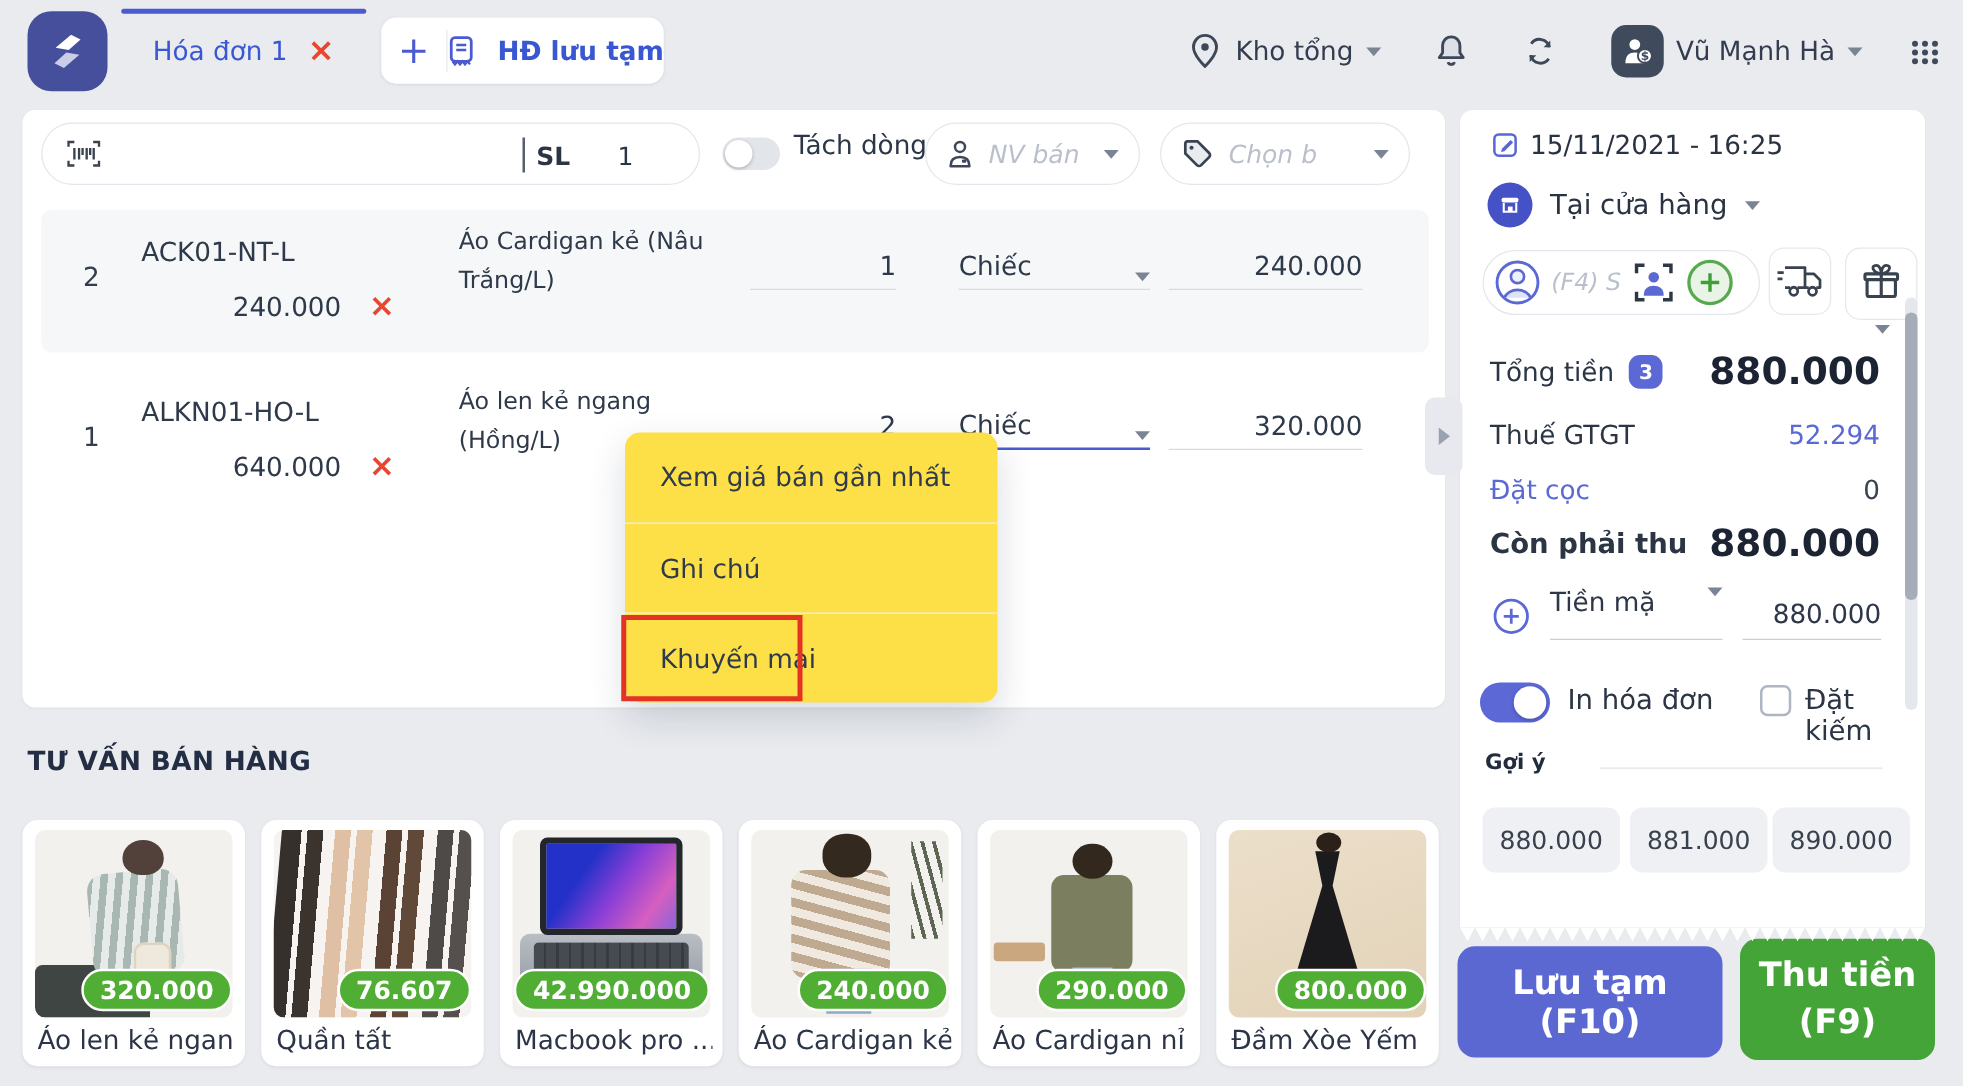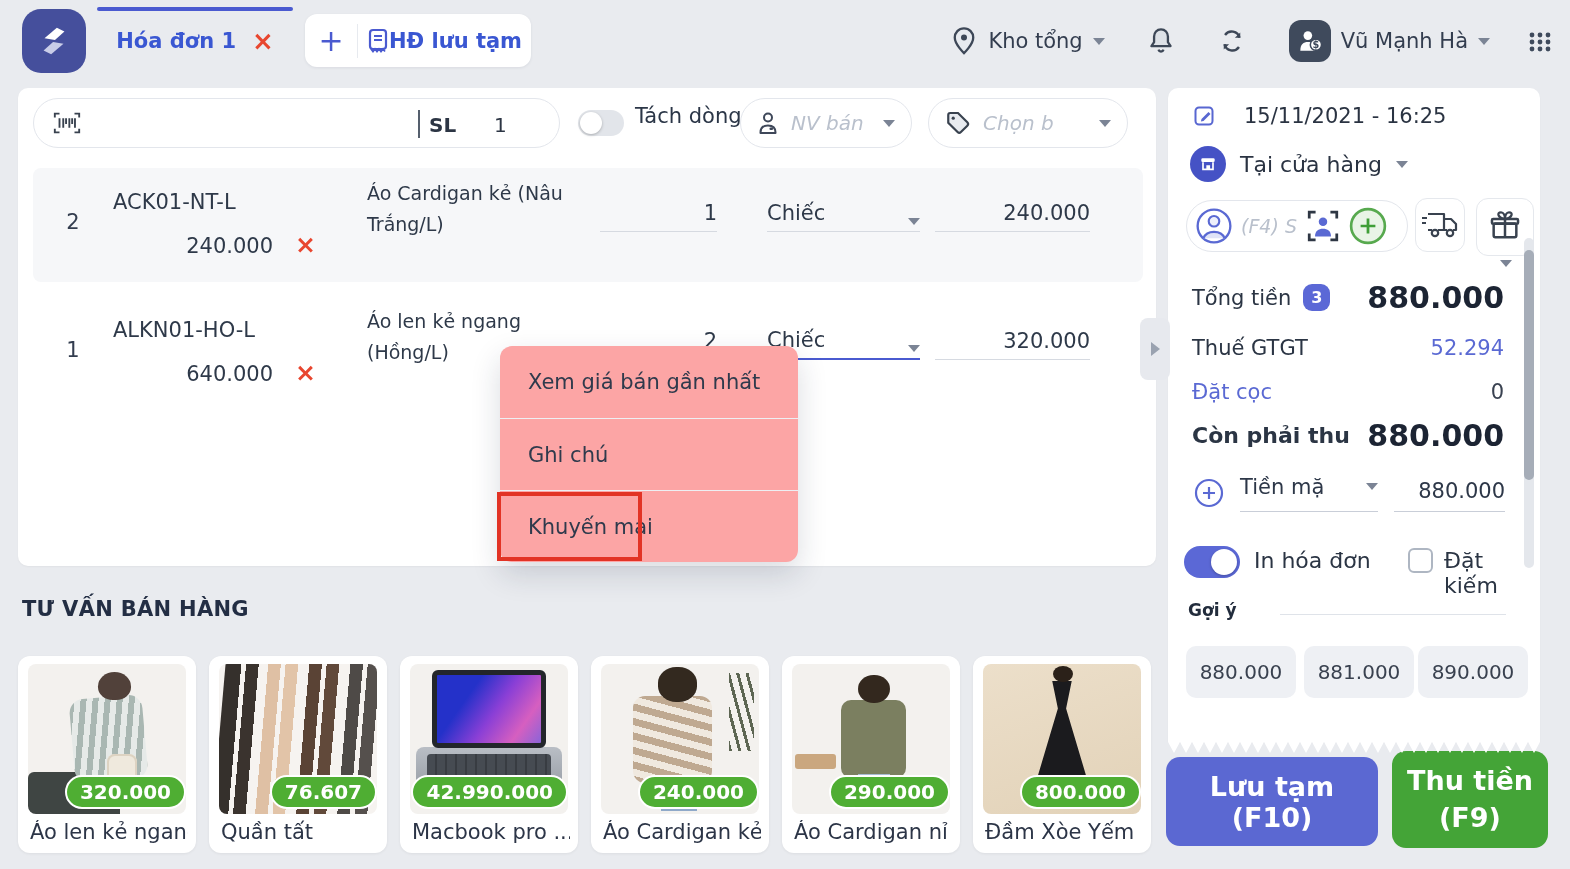--- a/index.html
+++ b/index.html
@@ -8,26 +8,26 @@
 .screen{position:relative;width:1570px;height:869px}
 svg{display:block}
 .caret{width:0;height:0;border-left:6px solid transparent;border-right:6px solid transparent;border-top:7px solid #7b8495}
 .it{font-style:italic;color:#b9c0cc}
 
 
 .topbar{position:absolute;left:0;top:0;width:1570px;height:82px}
 .logo{position:absolute;left:22px;top:9px;width:64px;height:64px;border-radius:19px;background:#454f9c;display:flex;align-items:center;justify-content:center}
 .tab{position:absolute;left:97px;top:0;width:196px;height:82px;display:flex;align-items:center;justify-content:center;gap:16px;cursor:pointer}
 .tab-underline{position:absolute;top:7px;left:0;width:100%;height:4px;background:#4a5ad0;border-radius:2px}
-.tab-label{color:#3a57d2;font-size:21px;font-weight:700}
+.tab-label{color:#3a57d2;font-size:21px;font-weight:400}
 .tab-close{color:#e8462f;font-size:26px;font-weight:700;line-height:1}
 .tab-actions{position:absolute;left:305px;top:14px;width:226px;height:53px;background:#fff;border-radius:12px;display:flex;align-items:center;box-shadow:0 1px 3px rgba(30,40,70,.08)}
 .new-tab{width:52px;text-align:center;font-size:30px;color:#4a5ad0;background:none;border:none;font-family:inherit;cursor:pointer}
 .v-div{width:1px;height:34px;background:#e7eaef}
-.draft-btn{flex:1;display:flex;align-items:center;justify-content:center;background:none;border:none;color:#3a57d2;font-size:21px;font-weight:600;font-family:inherit;cursor:pointer}
+.draft-btn{flex:1;display:flex;align-items:center;justify-content:space-between;background:none;border:none;color:#3a57d2;font-size:21px;font-weight:600;font-family:inherit;cursor:pointer}
 .topbar-right{position:absolute;right:16px;top:0;height:82px;display:flex;align-items:center}
 .loc-label,.user-label{font-size:21px;color:#333d4f;margin:0 10px}
 .tb-gap-s{width:18px}.tb-gap{width:42px}
 .avatar-tile{width:42px;height:42px;border-radius:12px;background:#3f4a5c;display:flex;align-items:center;justify-content:center}
 
 
 .main-panel{position:absolute;left:18px;top:88px;width:1138px;height:478px;background:#fff;border-radius:10px;box-shadow:0 1px 2px rgba(0,0,0,.04)}
 .search-box{position:absolute;left:15px;top:10px;width:527px;height:50px;border:1px solid #e3e6ec;border-radius:25px;background:#fff;display:flex;align-items:center;padding-left:18px;overflow:hidden;cursor:text}
 .search-ph{font-size:20px;margin-left:14px;white-space:nowrap}
 .cursor{position:absolute;left:384px;top:11px;width:2px;height:28px;background:#555f6d}
@@ -55,43 +55,43 @@
 .ufield{position:absolute;top:18px;height:46px;border-bottom:1px solid #d6dae1;font-size:21px;color:#2e3949;display:flex;align-items:flex-end;padding-bottom:6px;cursor:text}
 .f-qty{left:567px;width:117px;justify-content:flex-end}
 .f-unit{left:734px;width:153px;justify-content:space-between;cursor:pointer}
 .f-price{left:902px;width:155px;justify-content:flex-end}
 .row-b .f-unit{border-bottom:2px solid #4a5ad0}
 
 .collapse-handle{position:absolute;left:1140px;top:318px;width:30px;height:62px;background:#e7e9ee;border-radius:8px;display:flex;align-items:center;justify-content:center;cursor:pointer;z-index:5}
 .collapse-handle .arr{width:0;height:0;border-top:7px solid transparent;border-bottom:7px solid transparent;border-left:9px solid #9aa2b0}
 
 
-.ctx-menu{position:absolute;left:500px;top:346px;width:298px;background:#fca5a5;border-radius:12px;box-shadow:0 12px 30px rgba(25,35,60,.16);z-index:20;overflow:hidden}
+.ctx-menu{position:absolute;left:500px;top:346px;width:298px;background:#fde047;border-radius:12px;box-shadow:0 12px 30px rgba(25,35,60,.16);z-index:20;overflow:hidden}
 .ctx-item{height:72px;display:flex;align-items:center;padding-left:28px;font-size:21px;color:#2f3a4c;cursor:pointer}
 .ctx-item + .ctx-item{border-top:1px solid #edeff3}
 .red-box{position:absolute;left:497px;top:492px;width:145px;height:69px;border:4px solid #e23325;z-index:21;pointer-events:none}
 
 
 .order-panel{position:absolute;left:1168px;top:88px;width:372px;height:654px;background:#fff;border-radius:10px 10px 0 0;box-shadow:0 1px 2px rgba(0,0,0,.04)}
-.op-date{position:absolute;left:24px;top:16px;display:flex;align-items:center;gap:28px;font-size:21px;color:#2a3342;cursor:pointer}
+.op-date{position:absolute;left:24px;top:16px;display:flex;align-items:center;gap:8px;font-size:21px;color:#2a3342;cursor:pointer}
 .op-channel{position:absolute;left:22px;top:58px;display:flex;align-items:center;gap:14px;font-size:22px;color:#2a3342;cursor:pointer}
 .shop-badge{width:36px;height:36px;border-radius:50%;background:#4552c5;display:flex;align-items:center;justify-content:center}
 .cust-field{position:absolute;left:18px;top:112px;width:222px;height:52px;border:1px solid #e3e6ec;border-radius:26px;background:#fff;display:flex;align-items:center;padding:0 6px 0 8px;gap:8px;cursor:text}
 .cust-ph{font-size:19px;white-space:nowrap;overflow:hidden}
 .sq-btn{position:absolute;top:110px;height:54px;border:1px solid #e5e8ed;border-radius:12px;background:#fff;display:flex;align-items:center;justify-content:center;cursor:pointer}
 .truck-btn{left:247px;width:50px}
 .gift-btn{left:308px;width:58px;height:58px}
 .gift-caret{position:absolute;left:332px;top:172px}
 .t-row{position:absolute;left:24px;right:36px;display:flex;align-items:center;justify-content:space-between}
 .t-label{font-size:21px;color:#2b3544;display:flex;align-items:center;gap:12px}
 .t-badge{min-width:27px;height:27px;border-radius:9px;background:#5b68d6;color:#fff;font-size:16px;font-weight:700;display:flex;align-items:center;justify-content:center;padding:0 6px}
 .t-big{font-size:30px;font-weight:700;color:#1c2433}
 .t-link{color:#5a69d3}
 .pay-plus{position:absolute;left:26px;top:390px;cursor:pointer}
-.pay-method{position:absolute;left:72px;top:382px;width:138px;height:42px;border-bottom:1px solid #c9ced8;display:flex;align-items:center;justify-content:space-between;padding-bottom:8px;font-size:21px;color:#2d3748;cursor:pointer}
+.pay-method{position:absolute;left:72px;top:382px;width:138px;height:42px;border-bottom:1px solid #c9ced8;display:flex;align-items:flex-start;justify-content:space-between;padding-bottom:8px;font-size:21px;color:#2d3748;cursor:pointer}
 .pay-value{position:absolute;left:226px;top:382px;width:111px;height:42px;border-bottom:1px solid #c9ced8;display:flex;align-items:flex-end;justify-content:flex-end;padding-bottom:8px;font-size:21px;color:#2d3748;cursor:text}
 .print-toggle{position:absolute;left:16px;top:458px;width:56px;height:32px;border-radius:16px}
 .print-toggle .knob{width:26px;height:26px;top:3px}
 .print-label{position:absolute;left:86px;top:460px;font-size:22px;color:#2b3544}
 .checkbox{position:absolute;left:240px;top:460px;width:25px;height:25px;border:2px solid #aeb6c2;border-radius:6px;background:#fff;cursor:pointer}
 .order-label{position:absolute;left:276px;top:460px;font-size:22px;color:#2b3544}
 .suggest-label{position:absolute;left:20px;top:512px;font-size:17px;font-weight:700;color:#222c3c}
 .suggest-rule{position:absolute;left:112px;top:526px;width:226px;height:1px;background:#dfe3e9}
 .sg-pill{position:absolute;top:558px;width:110px;height:52px;border-radius:10px;background:#eef0f4;display:flex;align-items:center;justify-content:center;font-size:20px;color:#39414f;cursor:pointer}
 .op-scroll-track{position:absolute;left:356px;top:150px;width:10px;height:330px;border-radius:5px;background:#e4e7ec}

